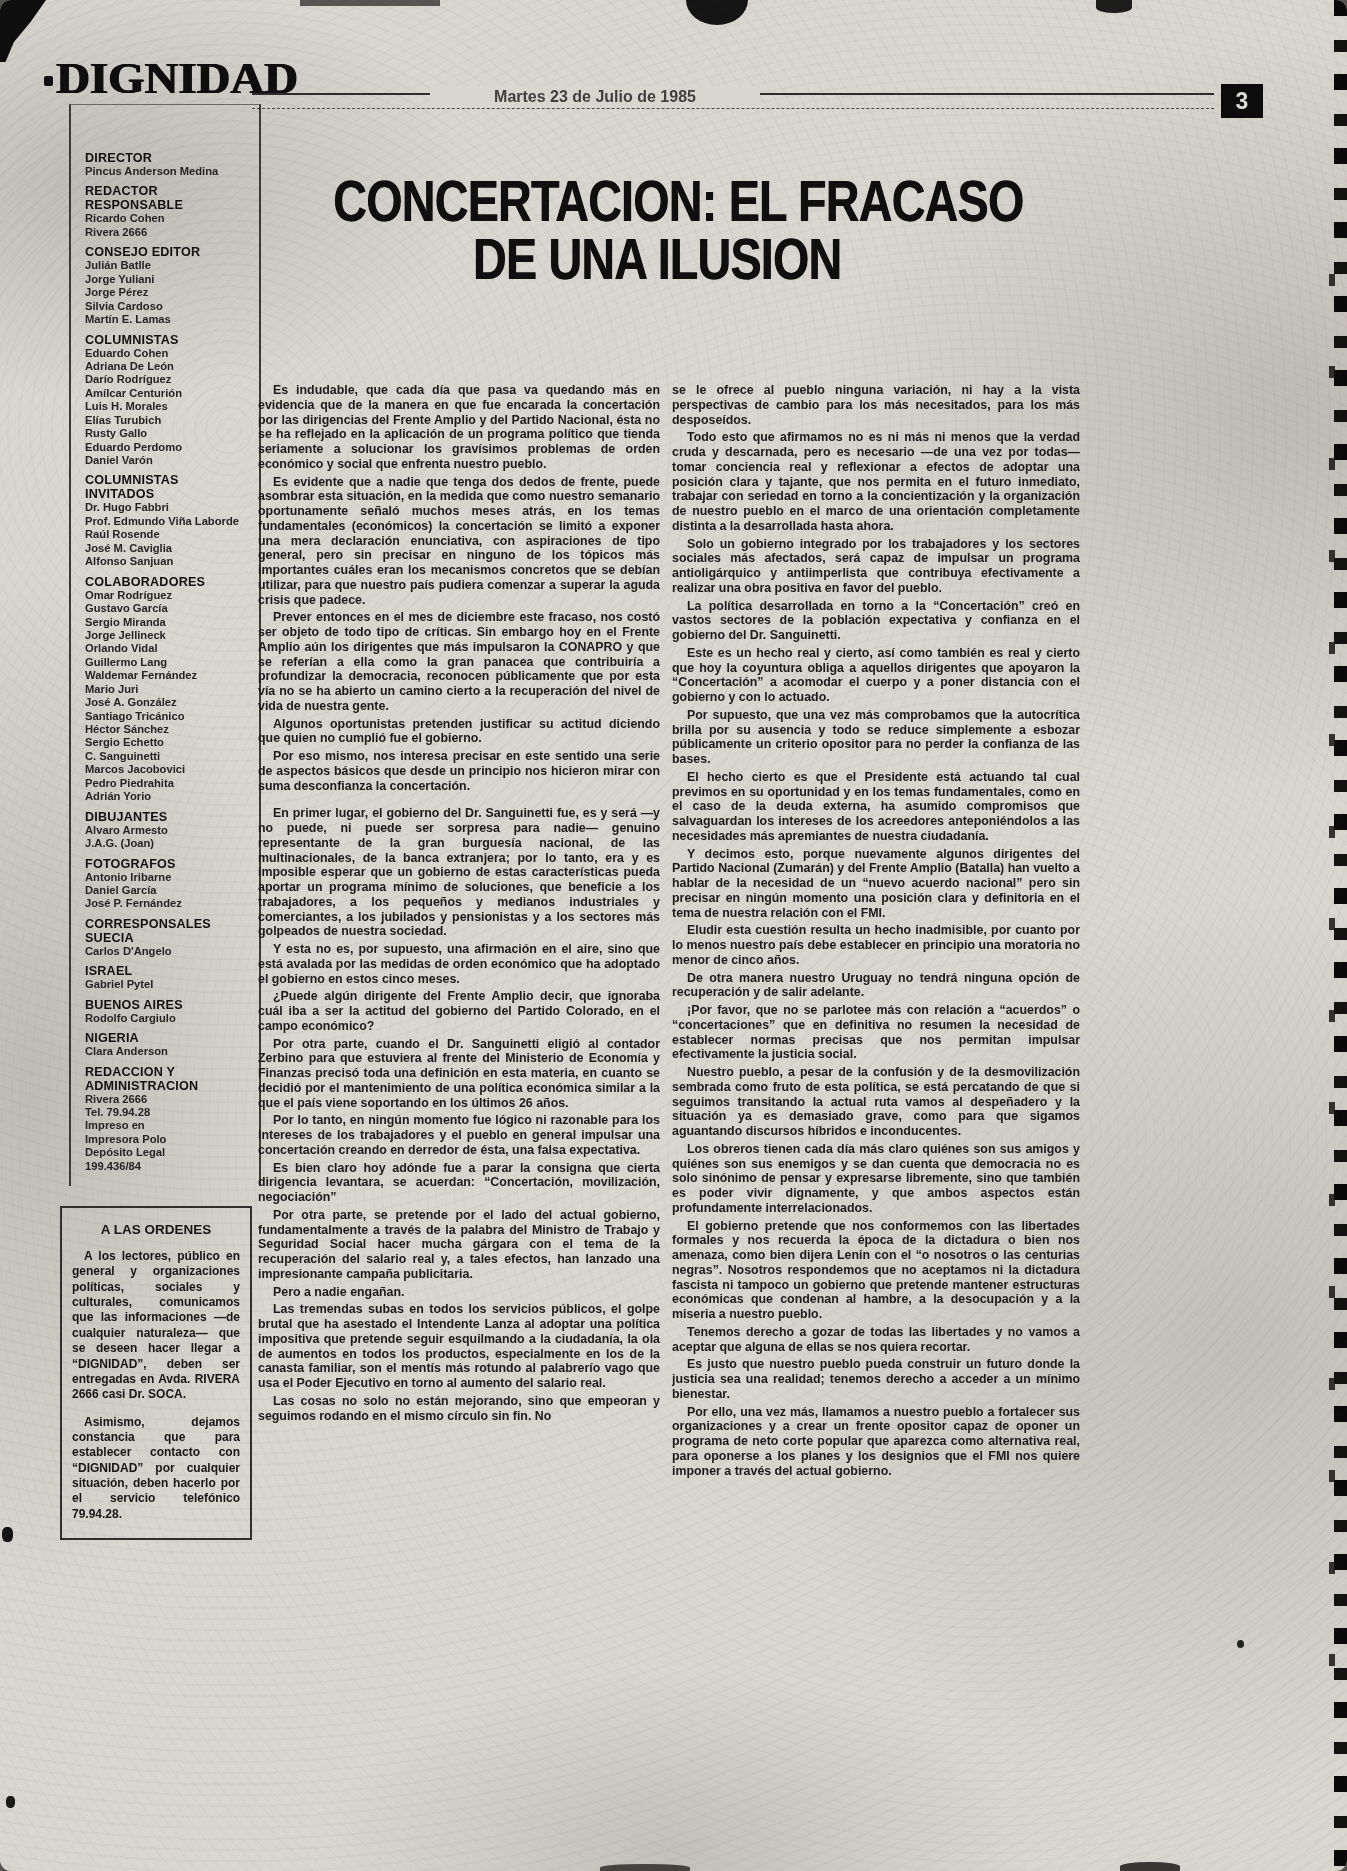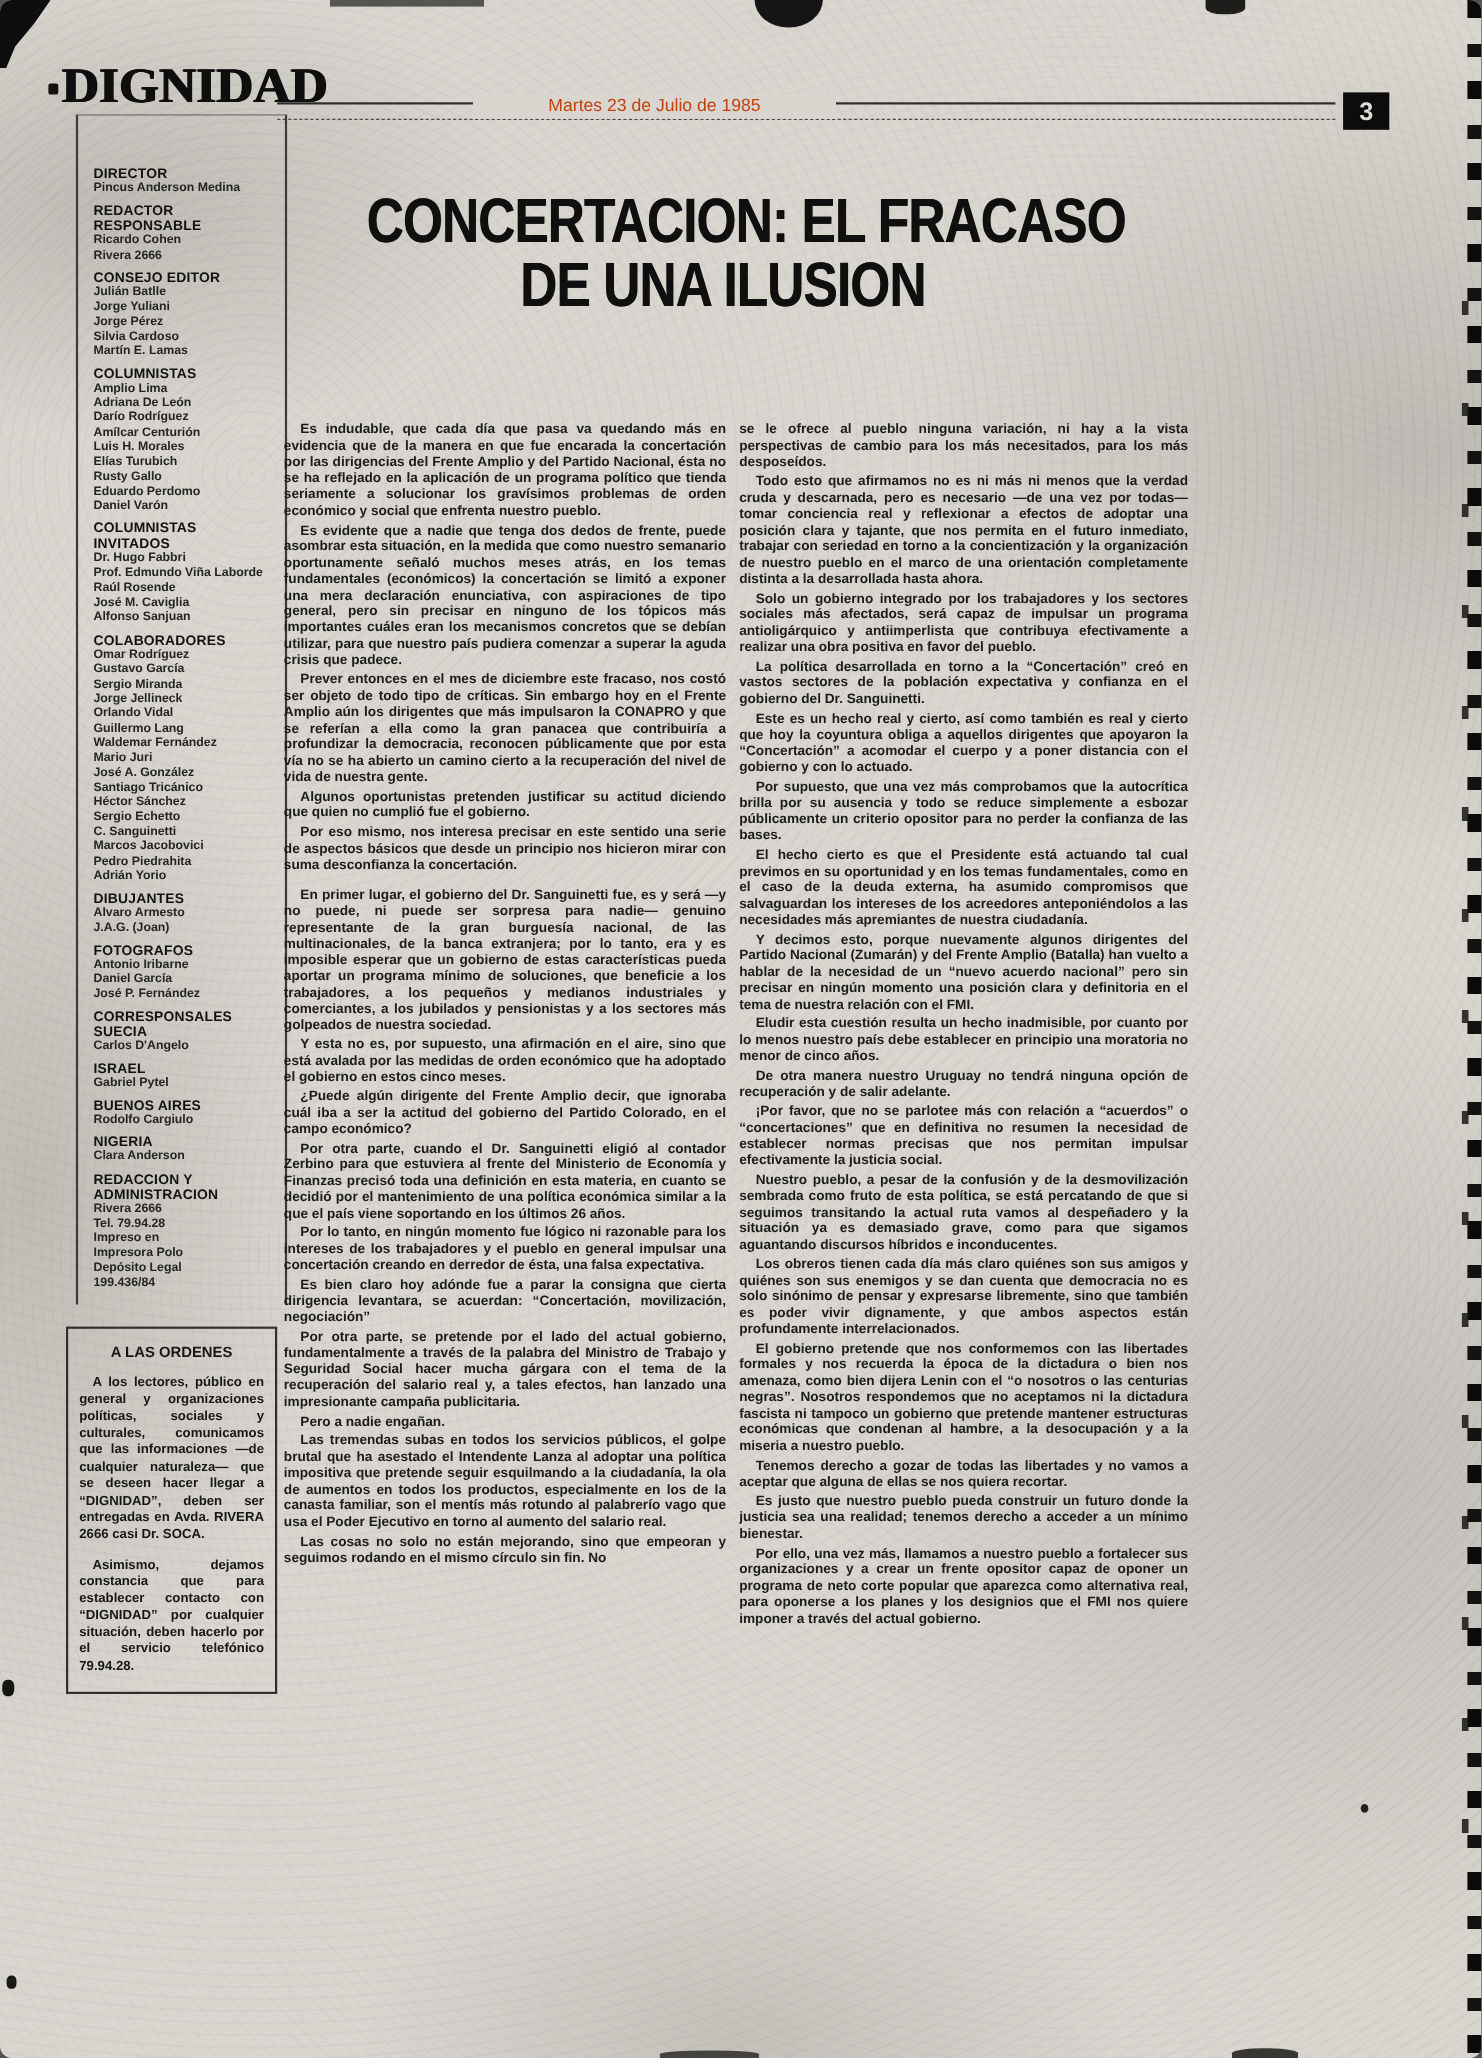--- a/index.html
+++ b/index.html
@@ -34,22 +34,22 @@
     font-weight:bold; font-size:45px; line-height:1;
     color:#0e0e0e; letter-spacing:0;
     text-shadow:0.9px 0 #0e0e0e, -0.5px 0 #0e0e0e;
     transform:scaleX(1.04); transform-origin:left center;
   }
   .masthead-dot { position:absolute; left:44px; top:76px; width:9px; height:10px; background:#101010; border-radius:2px; }
   .rule-top  { position:absolute; left:252px; top:93px;  width:962px; border-top:2.5px solid #2c2c2c; }
   .rule-top2 { position:absolute; left:252px; top:108px; width:962px; border-top:1.5px dashed #4a4a48; }
   .page-date {
     position:absolute; left:430px; top:86px; width:330px; z-index:3;
-    text-align:center; font-weight:normal; font-size:16px;
-    background:#d9d6d0; padding:2px 0; color:#c2410c;
+    text-align:center; font-weight:bold; font-size:16px;
+    background:#d9d6d0; padding:2px 0; color:#404040;
   }
   .page-number {
     position:absolute; left:1221px; top:84px; width:42px; height:34px; z-index:3;
     background:#0c0c0c; color:#dddbd6;
     font-size:23px; font-weight:bold;
     display:flex; align-items:center; justify-content:center;
   }
 
   
   .staff-box {
@@ -137,21 +137,21 @@
       <div class="staff-head">REDACTOR RESPONSABLE</div>
       <div class="staff-line">Ricardo Cohen</div>
       <div class="staff-line">Rivera 2666</div>
       <div class="staff-head">CONSEJO EDITOR</div>
       <div class="staff-line">Julián Batlle</div>
       <div class="staff-line">Jorge Yuliani</div>
       <div class="staff-line">Jorge Pérez</div>
       <div class="staff-line">Silvia Cardoso</div>
       <div class="staff-line">Martín E. Lamas</div>
       <div class="staff-head">COLUMNISTAS</div>
-      <div class="staff-line">Amplio Lima</div>
+      <div class="staff-line">Eduardo Cohen</div>
       <div class="staff-line">Adriana De León</div>
       <div class="staff-line">Darío Rodríguez</div>
       <div class="staff-line">Amílcar Centurión</div>
       <div class="staff-line">Luis H. Morales</div>
       <div class="staff-line">Elías Turubich</div>
       <div class="staff-line">Rusty Gallo</div>
       <div class="staff-line">Eduardo Perdomo</div>
       <div class="staff-line">Daniel Varón</div>
       <div class="staff-head">COLUMNISTAS INVITADOS</div>
       <div class="staff-line">Dr. Hugo Fabbri</div>

